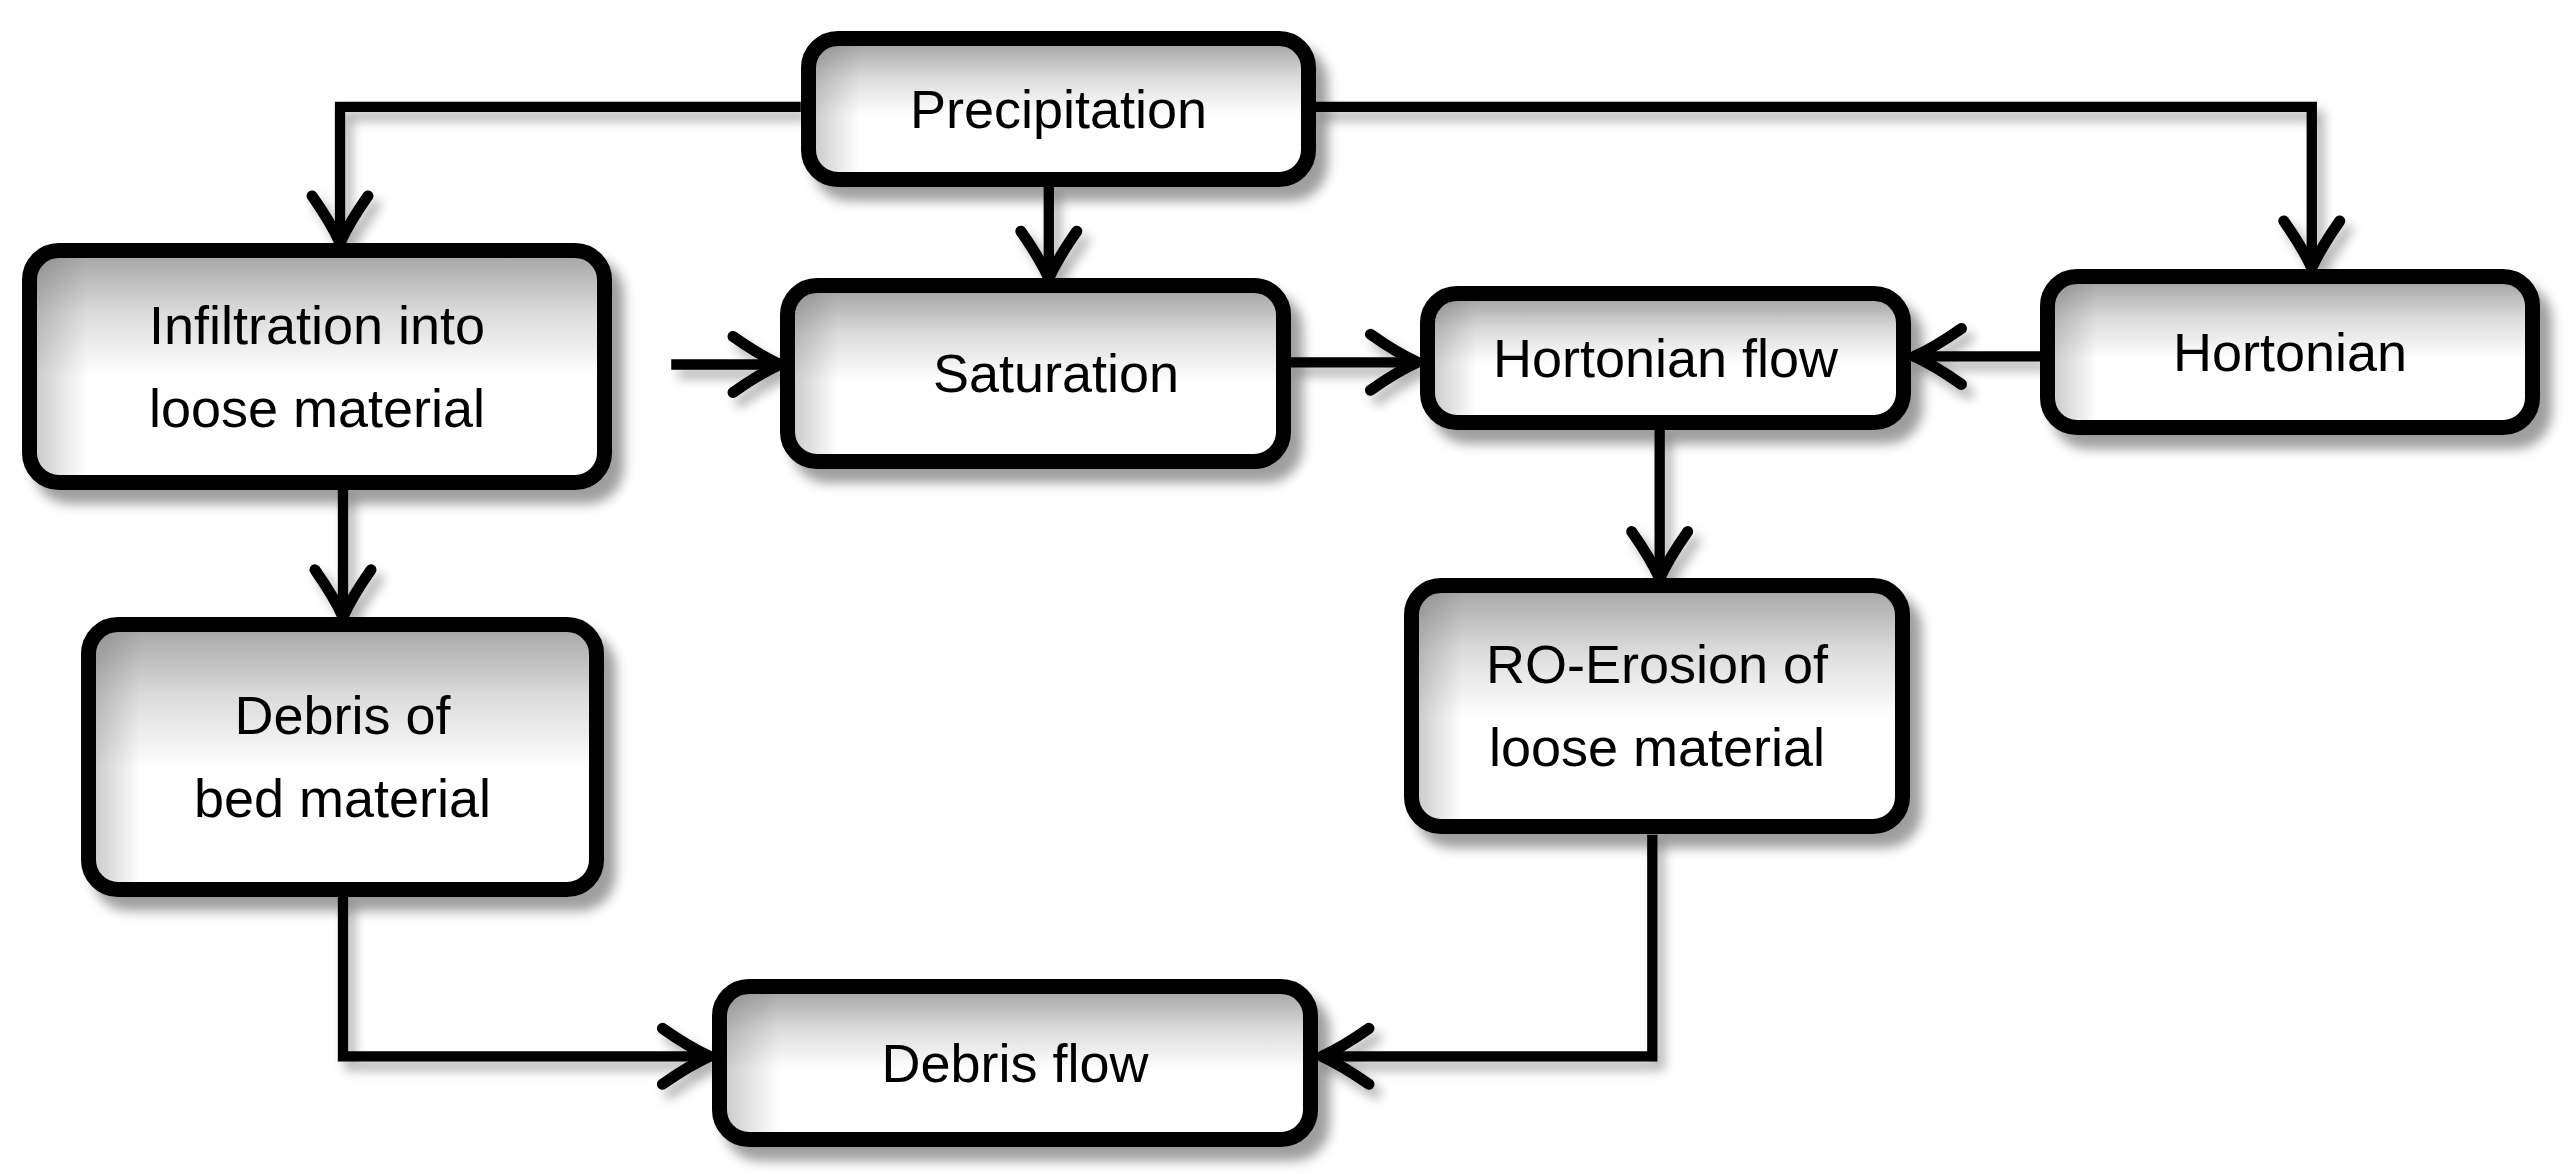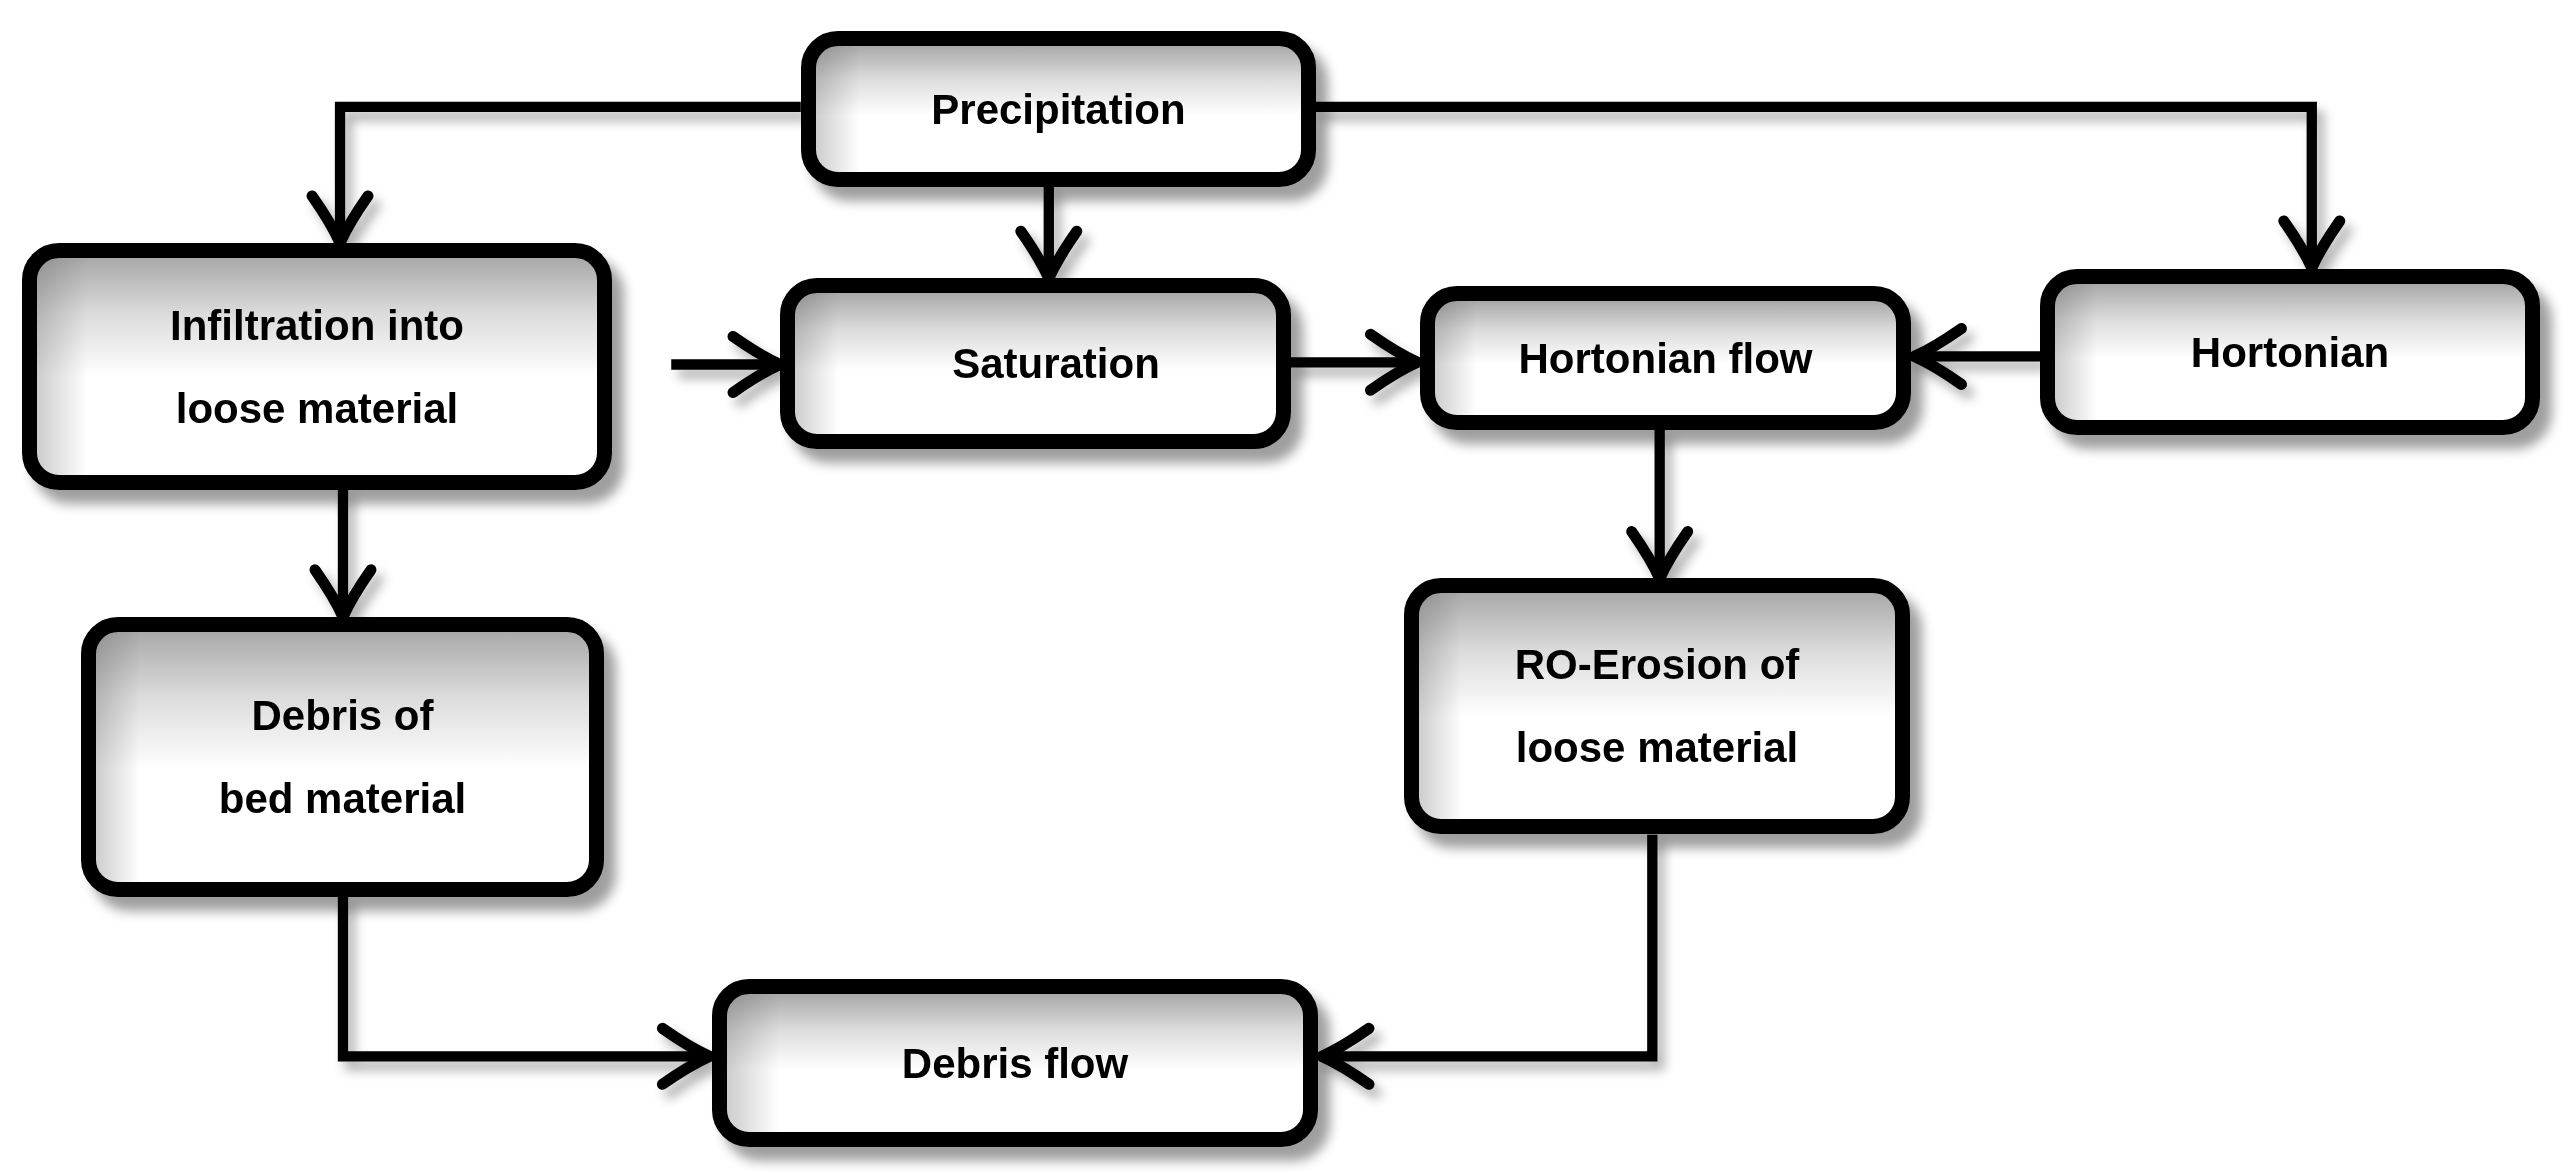--- a/index.html
+++ b/index.html
@@ -46,30 +46,29 @@
       linear-gradient(to bottom, #a9a9a9 0%, #dcdcdc 26%, #ffffff 55%);
     background-color: #ffffff;
     box-shadow: 11.8px 14px 11.8px rgba(0,0,0,0.38);
     display: flex;
     align-items: center;
     justify-content: center;
     text-align: center;
   }
   .node .label {
     white-space: pre-line;
-    font-size: 42px;
+    font-size: 54px;
     line-height: 83px;
     color: #000000;
     letter-spacing: 0px;
-    font-weight: bold;
   }
   
   #node-precipitation { left: 801px; top: 31px;  width: 515px; height: 156px; }
   #node-infiltration  { left: 22px;   top: 243px; width: 590px; height: 247px; }
-  #node-saturation    { left: 780px; top: 278px; width: 511px; height: 171px; padding-left: 41px; }
+  #node-saturation    { left: 780px; top: 278px; width: 511px; height: 191px; padding-left: 41px; }
   #node-overland      { left: 1420px; top: 286px; width: 491px; height: 144px; }
   #node-hortonian     { left: 2040px; top: 269px; width: 500px; height: 166px; }
   #node-failure       { left: 81px;  top: 617px; width: 523px; height: 280px; }
   #node-ro-erosion    { left: 1404px; top: 578px; width: 506px; height: 256px; }
   #node-debris        { left: 712px;  top: 979px; width: 606px; height: 168px; }
 </style>
 </head>
 <body>
 
 <div id="canvas">

